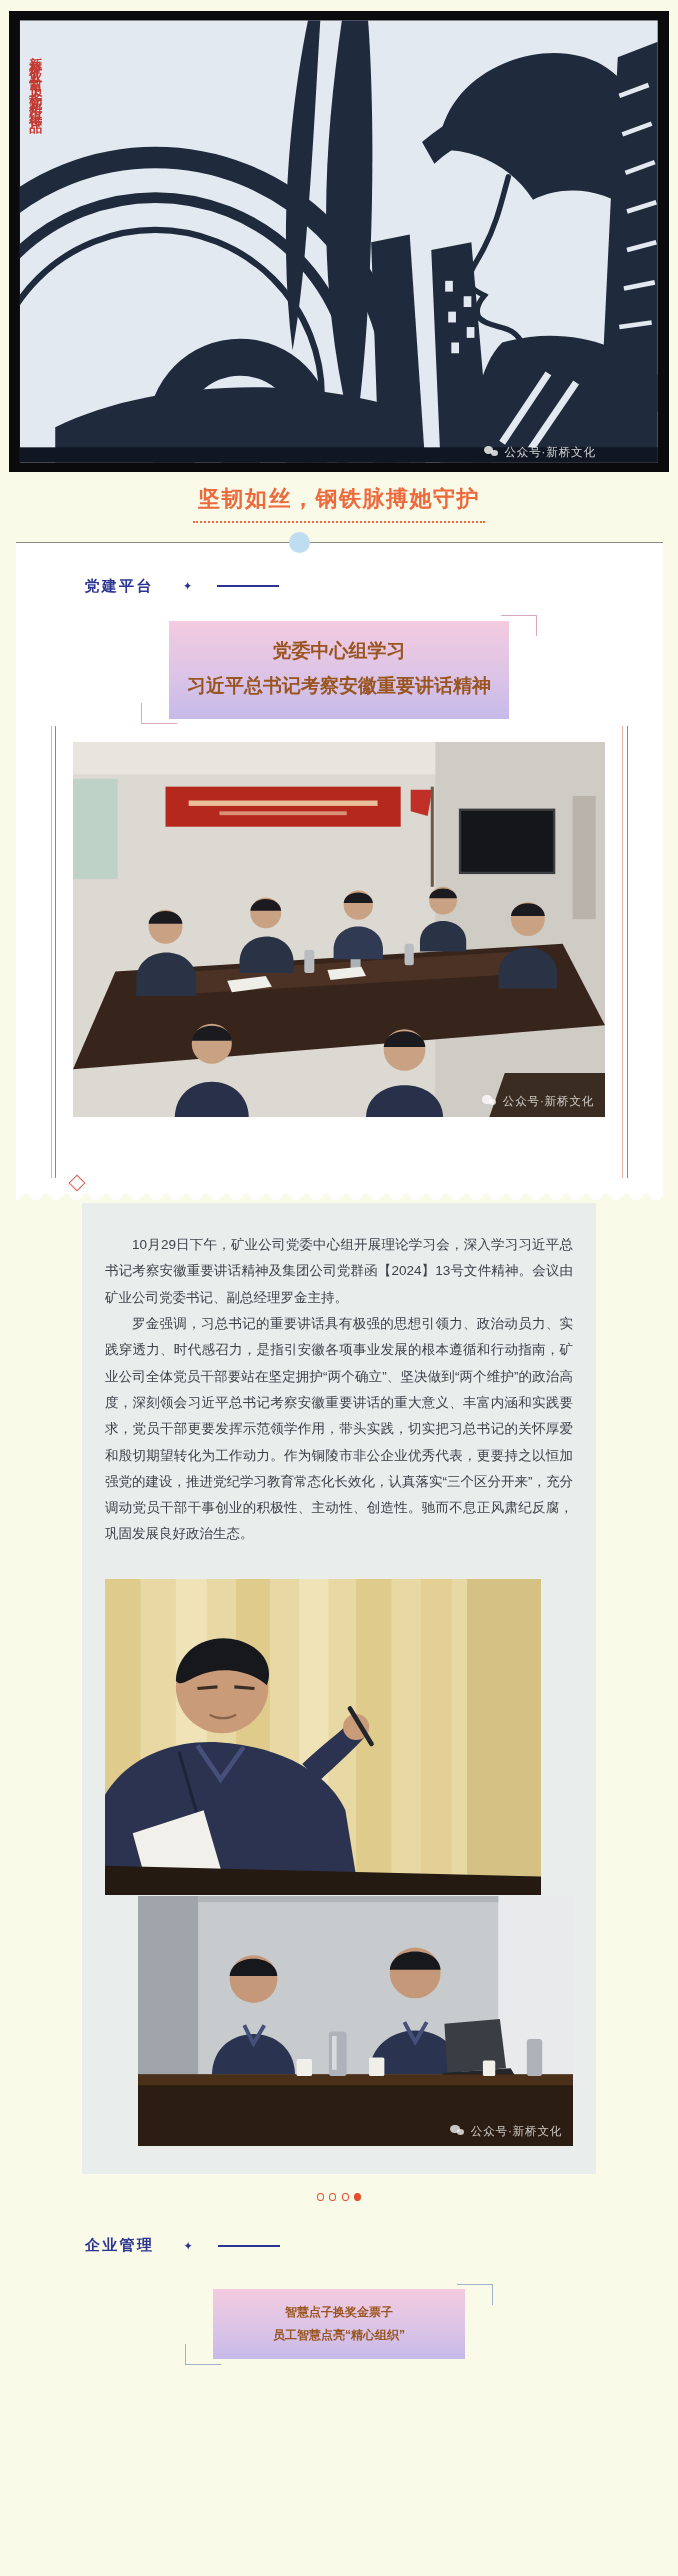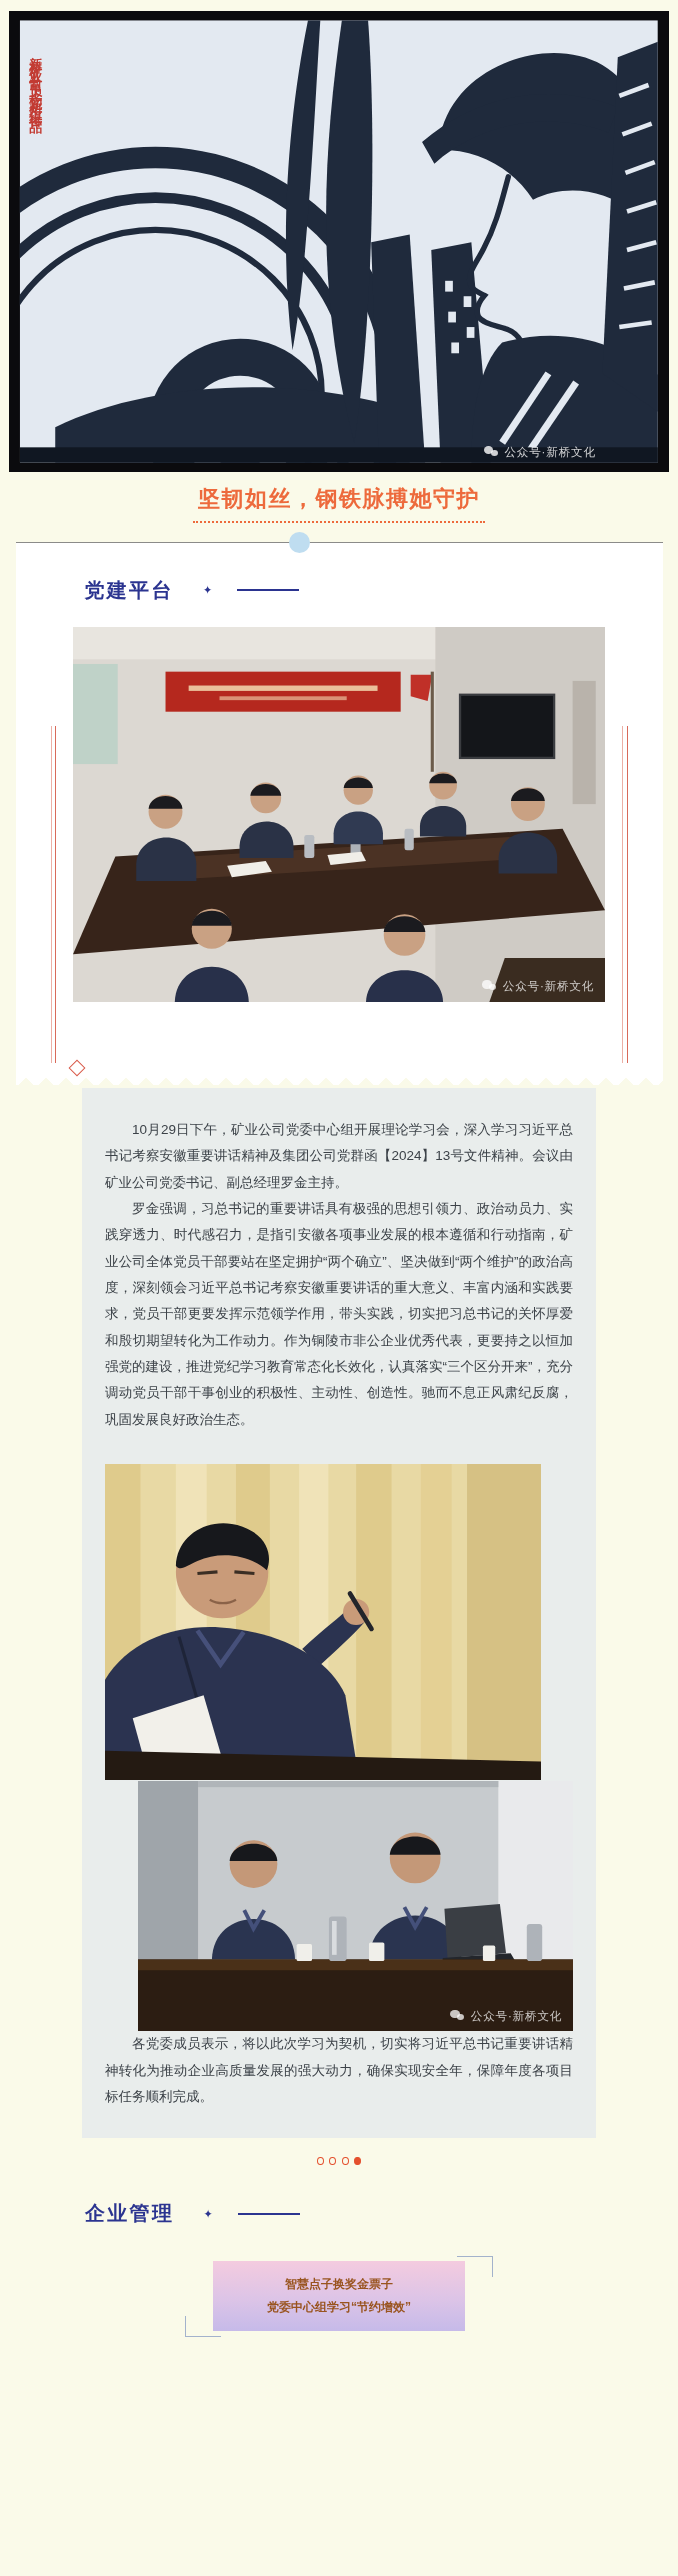--- a/index.html
+++ b/index.html
@@ -41,21 +41,21 @@
     position:relative;width:647px;margin:18.5px auto 0;background:#FFFFFF;
     border-top:0.8px solid #8B8B89;padding:34px 0 68px;box-sizing:border-box;
   }
   .card-dot{position:absolute;top:-10.8px;left:273px;width:21px;height:21px;border-radius:50%;background:#BFDDF0;}
   .red-rail{position:absolute;top:183px;bottom:6.2px;width:3.1px;border-left:1.5px solid #ECB0A6;border-right:1.5px solid #D96A5A;}
   .red-rail.left{left:35px;}
   .red-rail.right{right:35px;}
 
   .section-head{display:flex;align-items:center;color:#2B3490;}
   .card .section-head{margin-left:69px;}
-  .section-head .label{font-size:20px;font-weight:700;letter-spacing:2.3px;}
+  .section-head .label{font-size:15px;font-weight:700;letter-spacing:2.3px;}
   .section-head .star{margin-left:29px;font-size:11.6px;line-height:1;}
   .section-head .dash{margin-left:25px;width:62px;height:1.5px;background:#2B3490;}
 
   .title-box{
     position:relative;margin:25px auto 0;text-align:center;
     background:linear-gradient(180deg,#F4CBDF 0%,#DCC4E7 55%,#C6BAE9 100%);
     color:#99541F;font-weight:700;
   }
   .title-box-1{width:324px;padding:12.3px 7.7px 15.4px;font-size:19px;line-height:1.85;}
   .title-box-2{width:240px;padding:11.6px 6.2px 13px;font-size:12px;line-height:1.9;margin-top:34px;}
@@ -168,20 +168,26 @@
     <span class="card-dot"></span>
     <span class="red-rail left"></span>
     <span class="red-rail right"></span>
 
     <div class="section-head">
       <span class="label">党建平台</span>
       <span class="star">✦</span>
       <span class="dash"></span>
     </div>
 
+    <div class="title-box title-box-1">
+      <span class="bracket tr"></span>
+      <span class="bracket bl"></span>
+      <div>党委中心组学习</div>
+      <div>习近平总书记考察安徽重要讲话精神</div>
+    </div>
 
     <div class="photo photo1">
       <svg viewBox="0 0 690 487" preserveAspectRatio="none">
         <rect width="690" height="487" fill="#DCD8D2"></rect>
         <rect width="690" height="42" fill="#E8E5DF"></rect>
         <rect x="470" y="0" width="220" height="487" fill="#CFCBC5"></rect>
         <rect x="0" y="48" width="58" height="130" fill="#BFD2C8"></rect>
         <rect x="120" y="58" width="305" height="52" fill="#B5281E"></rect>
         <rect x="150" y="76" width="245" height="7" fill="#F3D9B0" opacity=".85"></rect>
         <rect x="190" y="90" width="165" height="5" fill="#F3D9B0" opacity=".6"></rect>
@@ -301,37 +307,36 @@
         <rect x="206" y="212" width="20" height="22" rx="2" fill="#F0EFEA"></rect>
         <rect x="300" y="210" width="20" height="24" rx="2" fill="#F0EFEA"></rect>
         <rect x="448" y="214" width="16" height="20" rx="2" fill="#F0EFEA"></rect>
       </svg>
       <div class="watermark">
         <span class="wicon"></span>
         <span>公众号·新桥文化</span>
       </div>
     </div>
 
-    <p>各党委成员表示，将以此次学习为契机，切实将习近平总书记重要讲话精神转化为推动企业高质量发展的强大动力，确保实现安全年，保障年度各项目标任务顺利完成。</p>
   </div>
 
   <div class="dots">
     <span class="dot"></span>
     <span class="dot"></span>
     <span class="dot"></span>
     <span class="dot active"></span>
   </div>
 
   <div class="section-head standalone">
     <span class="label">企业管理</span>
     <span class="star">✦</span>
     <span class="dash"></span>
   </div>
 
   <div class="title-box title-box-2">
     <span class="bracket tr"></span>
     <span class="bracket bl"></span>
     <div>智慧点子换奖金票子</div>
-    <div>党委中心组学习“节约增效”</div>
+    <div>员工智慧点亮“精心组织”</div>
   </div>
 
 </div>
 
 
 </body></html>

